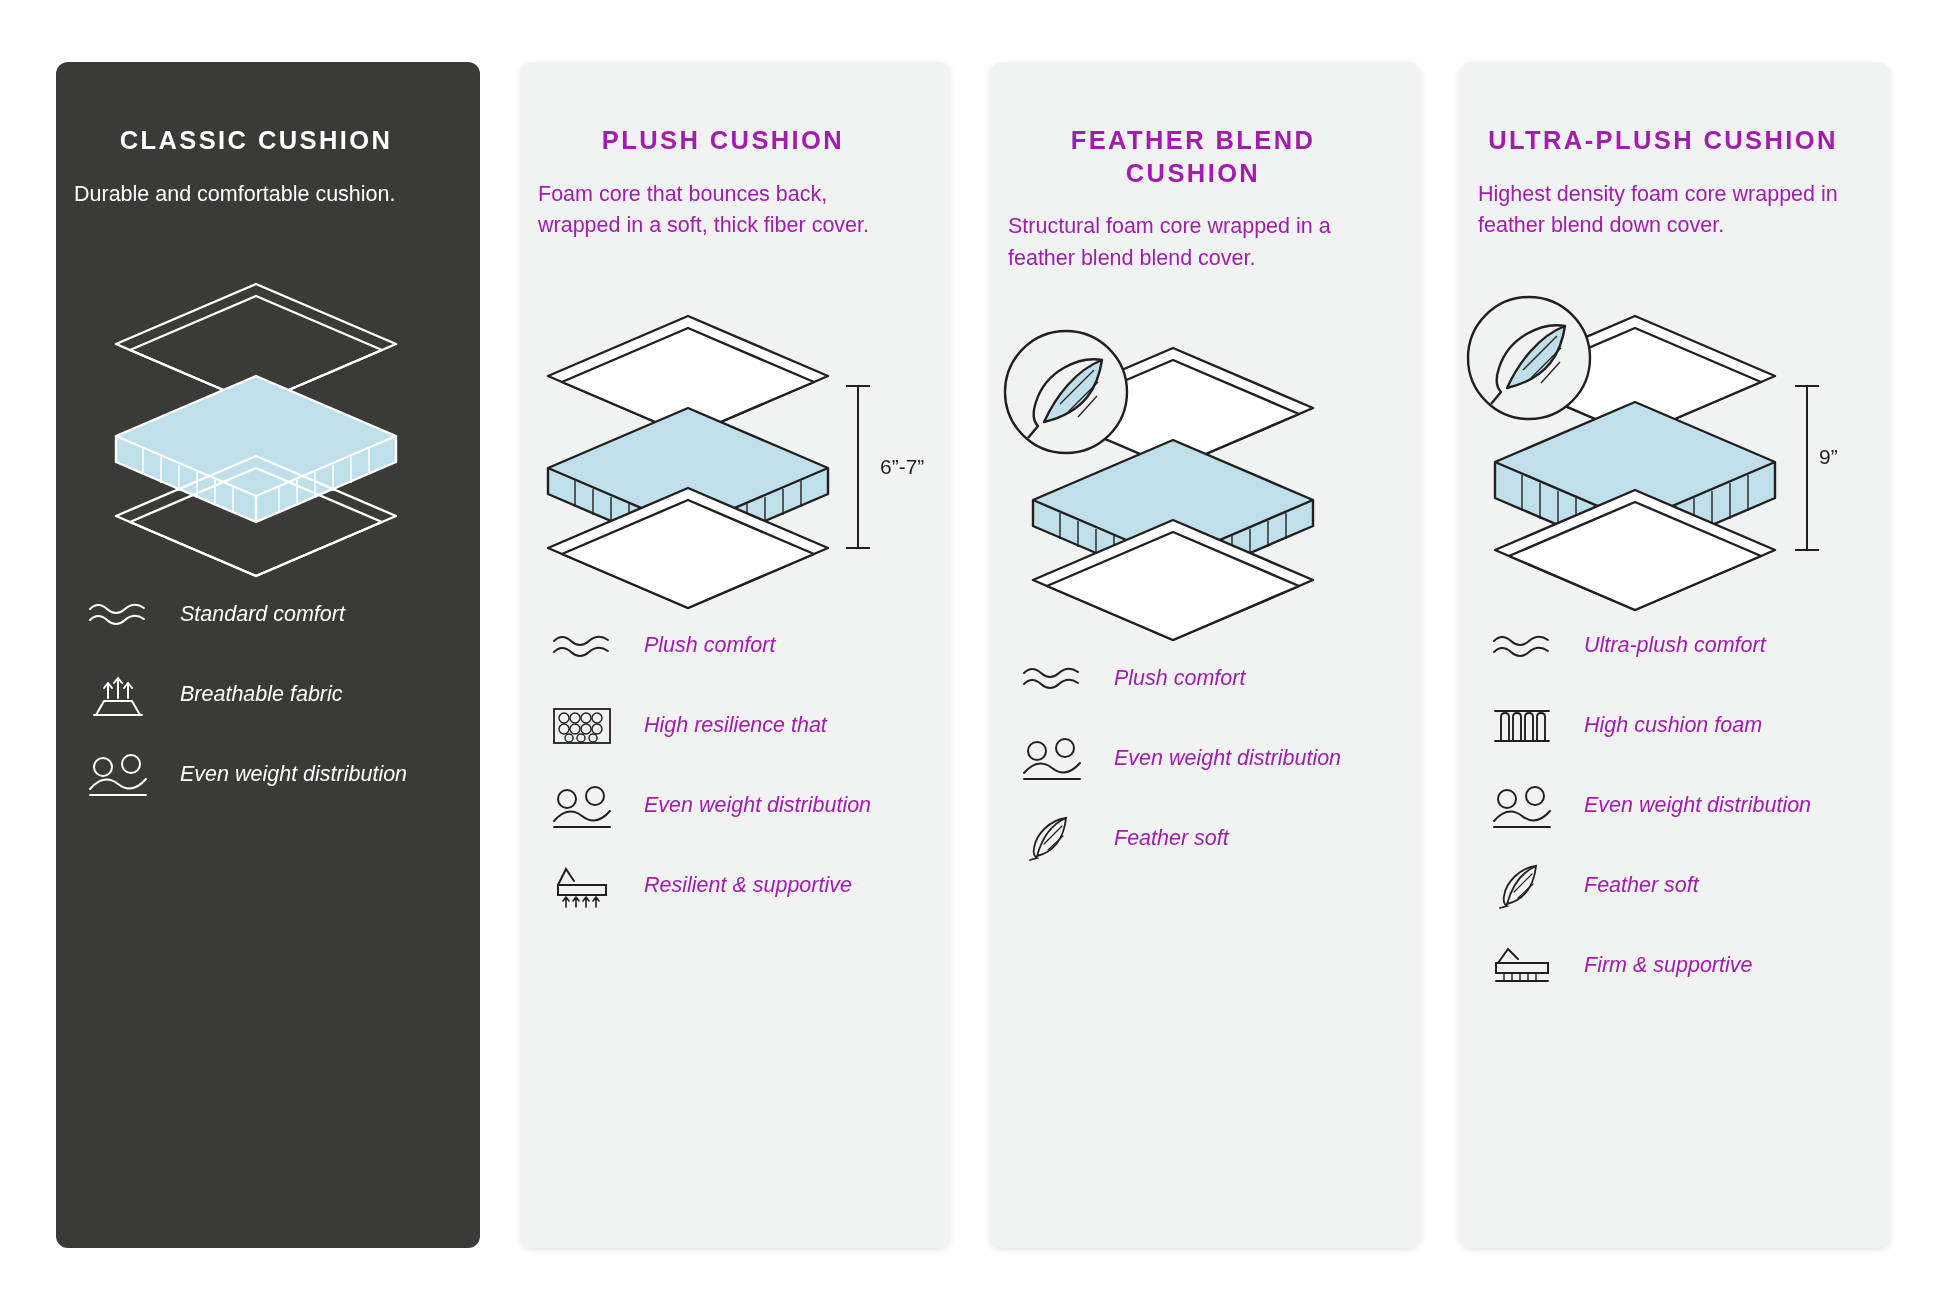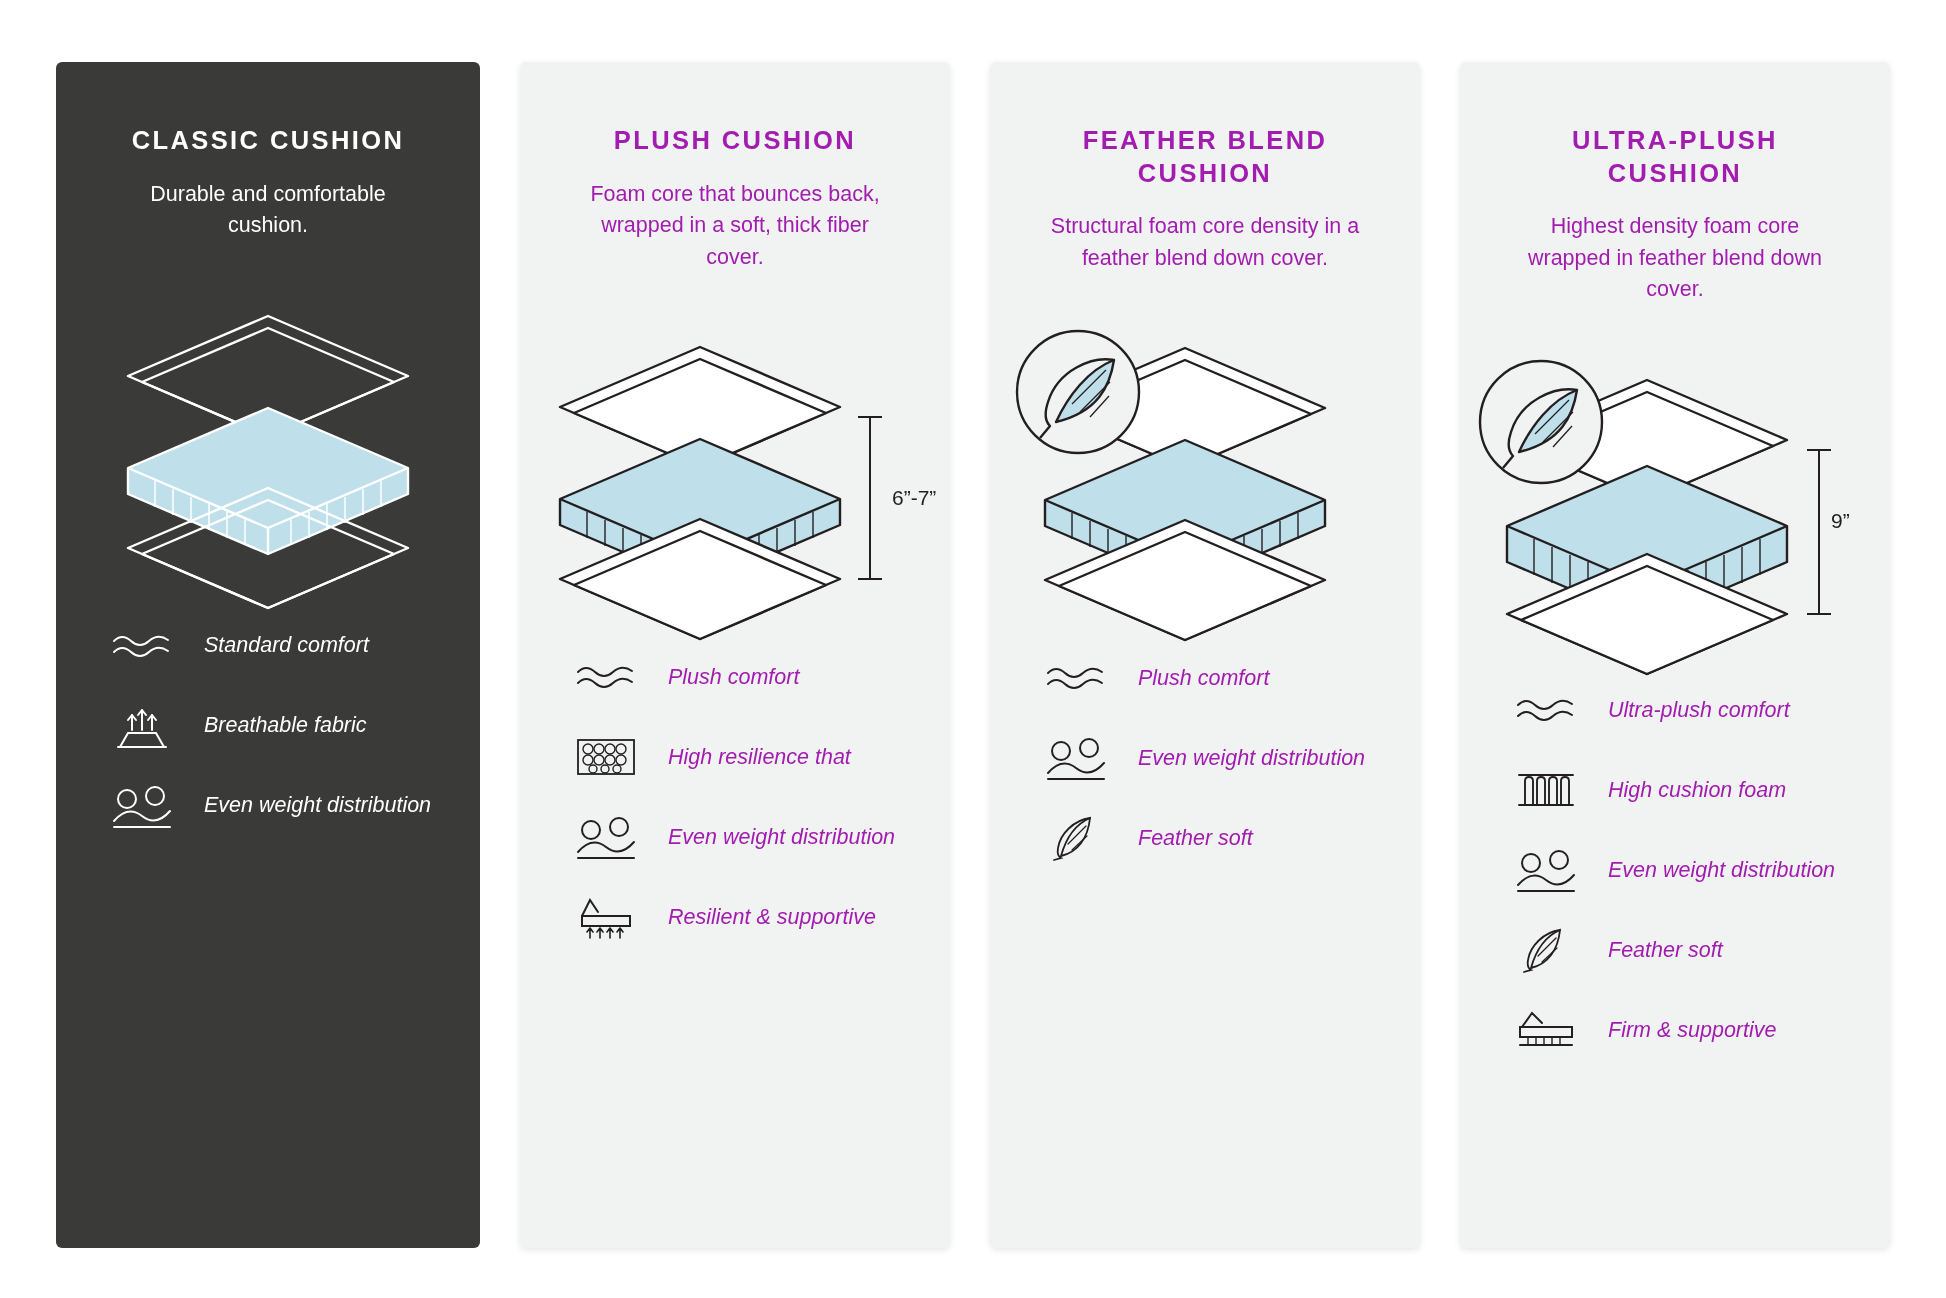--- a/index.html
+++ b/index.html
@@ -15,22 +15,22 @@
     width: 1946px; height: 1298px;
     display: flex;
     align-items: flex-start;
     justify-content: center;
     gap: 40px;
     padding: 62px 56px;
   }
   .card {
     width: 430px;
     height: 1186px;
-    border-radius: 6px;
-    padding: 62px 42px 0 42px;
+    border-radius: 12px;
+    padding: 62px 42px 0 18px;
     position: relative;
     box-shadow: 0 2px 7px rgba(0,0,0,0.10);
   }
   .card.dark {
     background: #3a3a38;
     color: #ffffff;
     box-shadow: none;
   }
   .card.light {
     background: #f1f2f2;
@@ -41,22 +41,21 @@
     font-weight: bold;
     letter-spacing: 2.4px;
     text-align: center;
     line-height: 1.28;
     margin: 0 0 22px 0;
     text-transform: uppercase;
   }
   .card-desc {
     font-size: 21.5px;
     line-height: 1.47;
-    text-align: center;
-    margin: 13px;
+    margin: 0;
     font-weight: 400;
   }
   .art {
     position: relative;
     height: 330px;
     margin-top: 26px;
     display: flex;
     align-items: flex-end;
     justify-content: center;
   }
@@ -276,21 +275,21 @@
           </g>
             </svg>
         </span>
         <span class="feature-label">Resilient &amp; supportive</span>
       </div>
     </div>
   </div>
 
   <div class="card light">
     <h2 class="card-title">FEATHER BLEND CUSHION</h2>
-    <p class="card-desc">Structural foam core density in a feather blend down cover.</p>
+    <p class="card-desc">Structural foam core wrapped in a feather blend blend cover.</p>
 
     <div class="art">
       <svg width="390" height="300" viewBox="0 0 390 300">
         <g fill="none" stroke="#231f20" stroke-width="2.4" stroke-linejoin="round">
           <polygon points="175,18 315,78 175,138 35,78" fill="#ffffff"></polygon>
           <polygon points="175,30 301,84 175,138 49,84" fill="#ffffff"></polygon>
           <polygon points="175,110 315,170 315,196 175,256 35,196 35,170" fill="#bfe0ea"></polygon>
           <polyline points="35,170 175,230 315,170"></polyline>
           <line x1="175" y1="230" x2="175" y2="256"></line>
           <g stroke-width="1.4">

